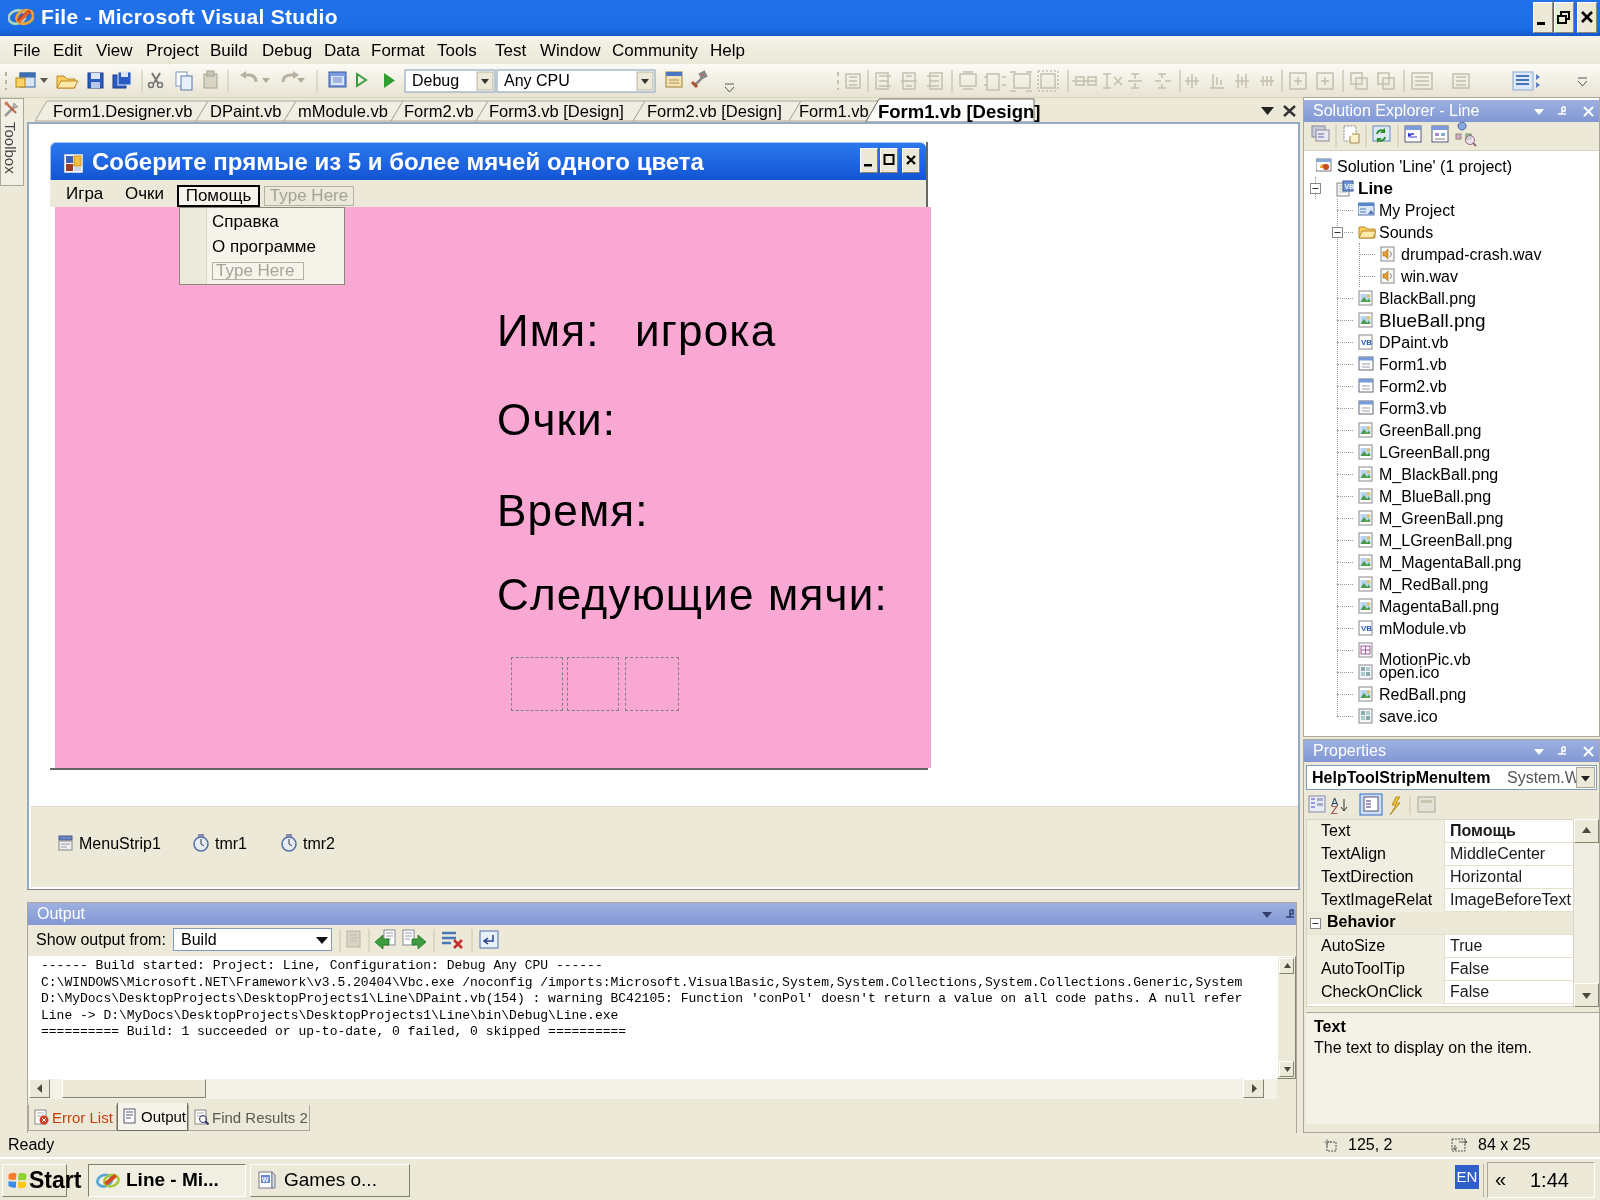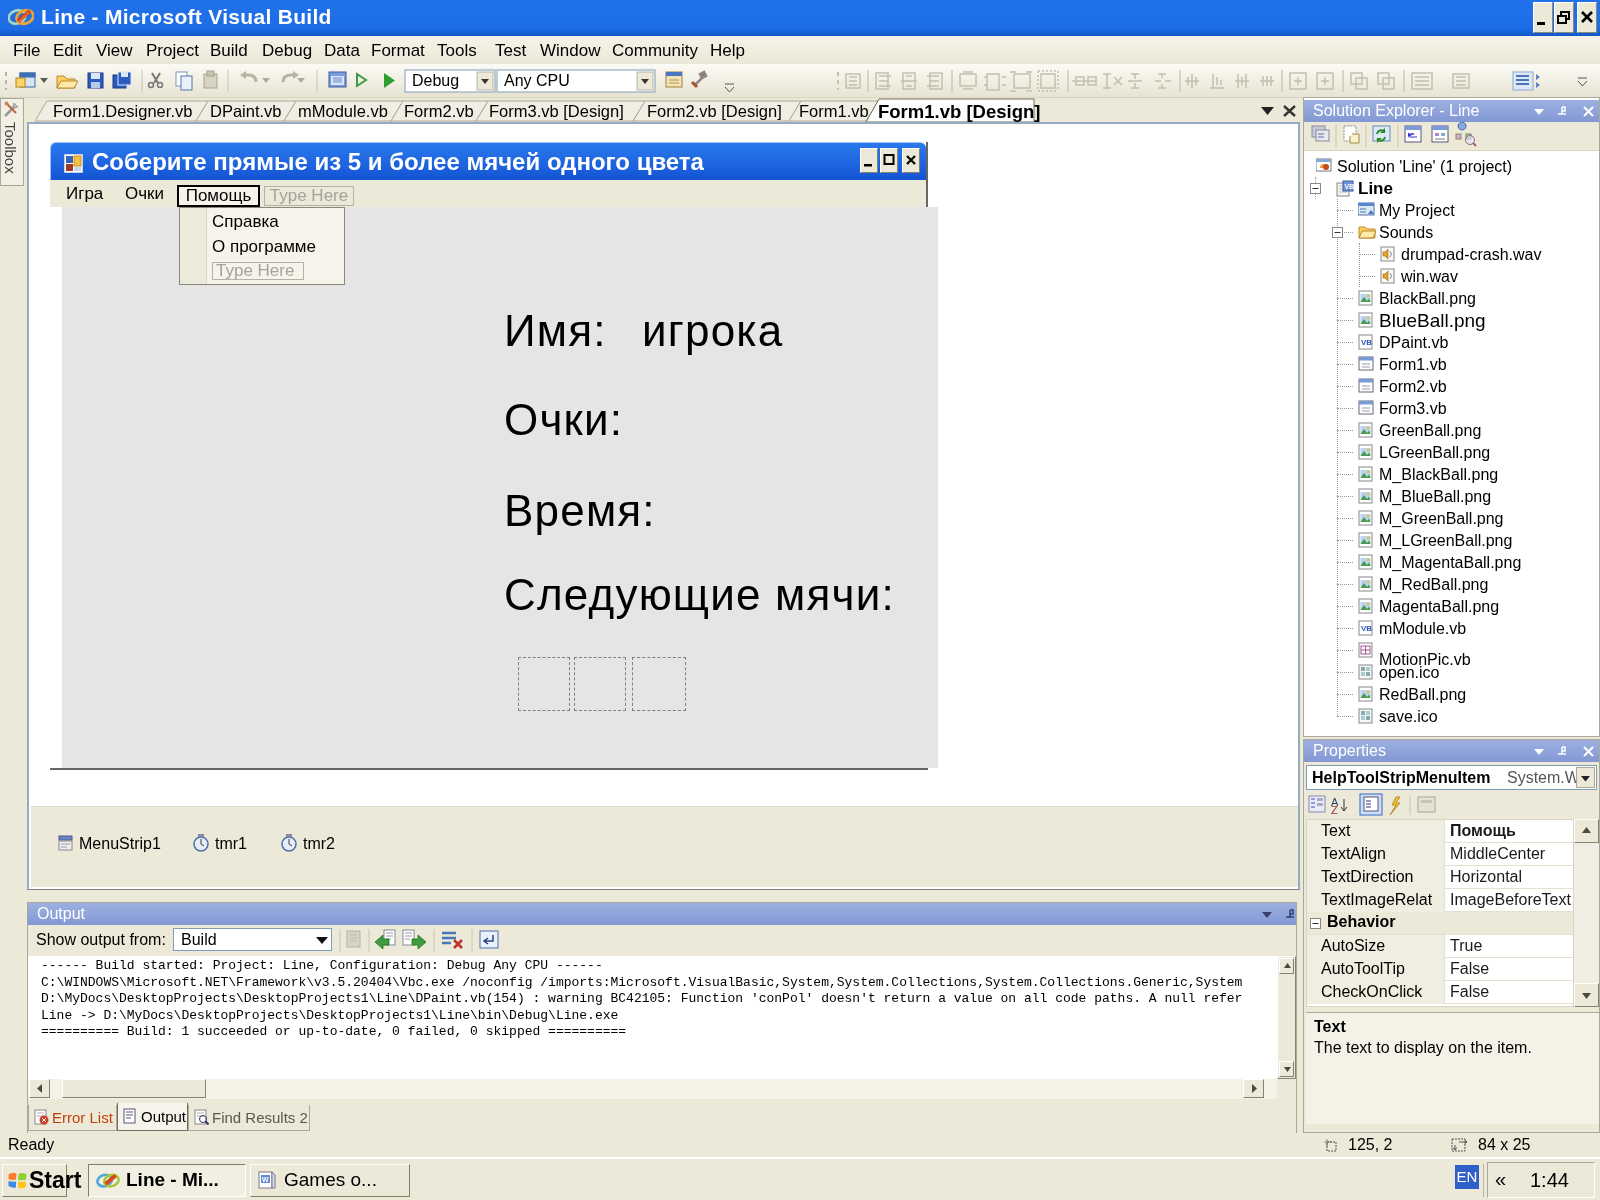--- a/index.html
+++ b/index.html
@@ -18,21 +18,21 @@
 #tbtab .v{position:absolute;left:2px;top:24px;writing-mode:vertical-rl;font-size:15px;color:#444;}
 
 #design{left:27px;top:122px;width:1273px;height:768px;background:#fff;border:2px solid #96aac0;border-bottom:1px solid #808080;}
 #tray{left:2px;top:682px;width:1267px;height:81px;background:#ece9d8;border-top:1px solid #ddd9c6;}
 
 #form{left:21px;top:18px;width:878px;height:628px;background:#fff;border-right:2px solid #666;border-bottom:2px solid #666;}
 #ftitle{left:0;top:0;width:876px;height:38px;background:linear-gradient(#2a79ec,#1b5fdd 70%,#1254d2);border-radius:6px 6px 0 0;border-top:1px solid #9fc2f2;border-left:1px solid #9fc2f2;}
 #ftitle .t{left:41px;top:6px;color:#fff;font-weight:bold;font-size:24px;line-height:1.1;}
 .fbtn{top:5px;width:18px;height:25px;background:#ece9d8;border:1px solid #fff;border-right-color:#848270;border-bottom-color:#848270;color:#000;font-size:13px;text-align:center;}
 #fmenu{left:0;top:38px;width:876px;height:27px;background:#ece9d8;font-size:17px;}
-#fclient{left:12px;top:65px;width:876px;height:561px;background:#e5e5e5;}
+#fclient{left:5px;top:65px;width:876px;height:561px;background:#f9a8d4;}
 .biglabel{font-size:44px;color:#000;line-height:1;letter-spacing:1.2px;}
 .dashbox{top:450px;width:52px;height:54px;border:1px dashed #808080;}
 
 #fdrop{left:129px;top:65px;width:166px;height:78px;background:#f6f4ea;border:1px solid #8a8876;font-size:17px;}
 #fdrop .mcol{position:absolute;left:0;top:0;width:27px;height:76px;background:#eceadb;border-right:1px solid #ddd9c6;}
 
 #output{left:27px;top:902px;width:1270px;height:231px;background:#ece9d8;border:1px solid #aca899;}
 #outhdr{left:0;top:0;width:1268px;height:22px;background:linear-gradient(#9db0e0,#8298d4);color:#fff;font-size:16px;}
 #outbar{left:0;top:22px;width:1268px;height:31px;}
 #outtext{left:0;top:53px;width:1249px;height:123px;background:#fff;font-family:"Liberation Mono",monospace;font-size:13px;line-height:16.5px;white-space:pre;overflow:hidden;color:#000;}
@@ -61,21 +61,21 @@
 </style></head>
 <body>
 <div id="titlebar" class="ab">
  <svg class="ab" style="left:8px;top:7px" width="26" height="21" viewBox="0 0 26 21">
   <ellipse cx="9" cy="10" rx="8.5" ry="6.5" fill="none" stroke="#7ec27e" stroke-width="3" transform="rotate(-18 9 10)"></ellipse>
   <ellipse cx="9" cy="10" rx="8.5" ry="6.5" fill="none" stroke="#b9d6f0" stroke-width="1.5" transform="rotate(-18 9 10)"></ellipse>
   <ellipse cx="17" cy="10" rx="8.5" ry="6.5" fill="none" stroke="#e8a33d" stroke-width="3" transform="rotate(-18 17 10)"></ellipse>
   <path d="M10 14 L22 4" stroke="#cc3b1e" stroke-width="4"></path>
   <path d="M11 15 L21 5" stroke="#e2622f" stroke-width="2.5"></path>
  </svg>
- <span class="t ab">Line - Microsoft Visual Build</span>
+ <span class="t ab">File - Microsoft Visual Studio</span>
  <div class="capbtn ab" style="left:1533px;"><svg width="18" height="29" viewBox="0 0 18 29">
         <rect x="3" y="19" width="8" height="3" fill="#000"></rect>
       </svg></div>
  <div class="capbtn ab" style="left:1554px;"><svg width="18" height="29" viewBox="0 0 18 29">
         <rect x="6" y="9" width="8" height="7" fill="none" stroke="#000" stroke-width="2"></rect>
         <rect x="3" y="13" width="8" height="7" fill="#ece9d8" stroke="#000" stroke-width="2"></rect>
       </svg></div>
  <div class="capbtn ab" style="left:1577px;"><svg width="18" height="29" viewBox="0 0 18 29">
         <path d="M4 9 l10 10 M14 9 l-10 10" stroke="#000" stroke-width="2.6"></path>
       </svg></div>

